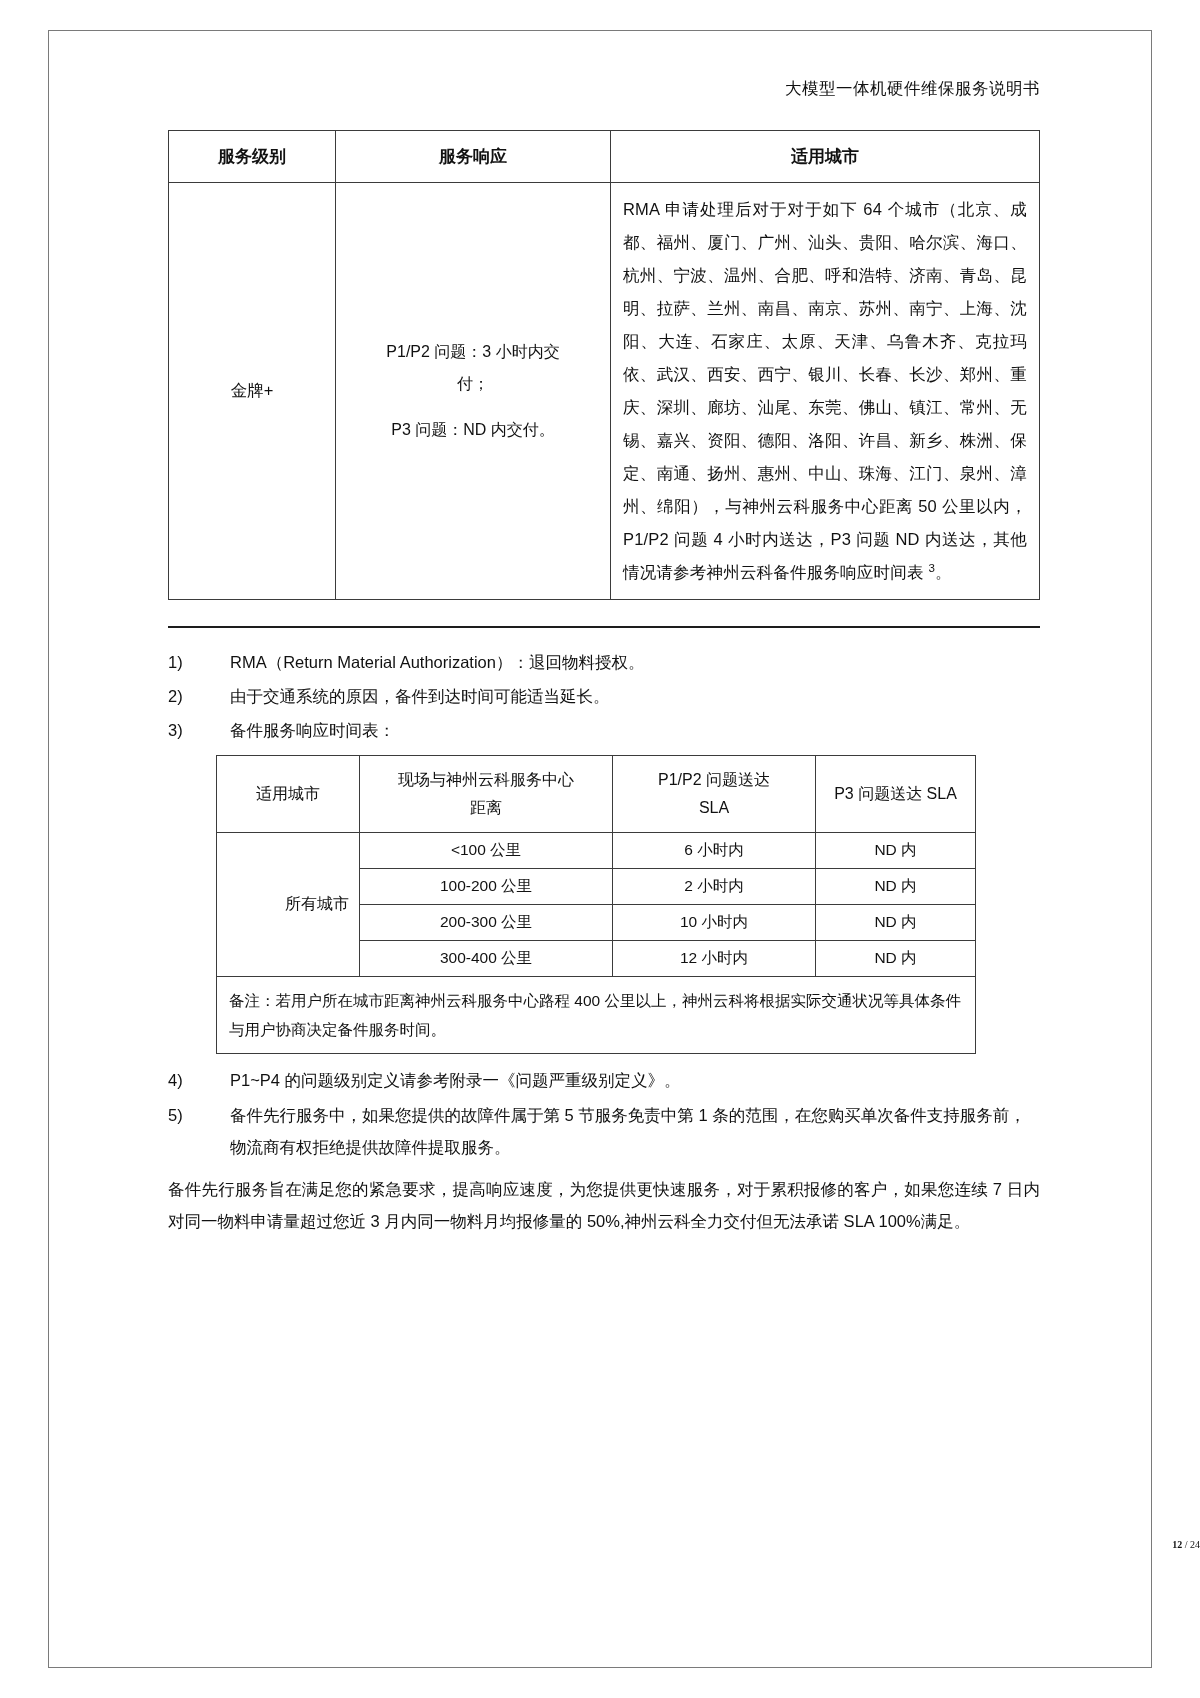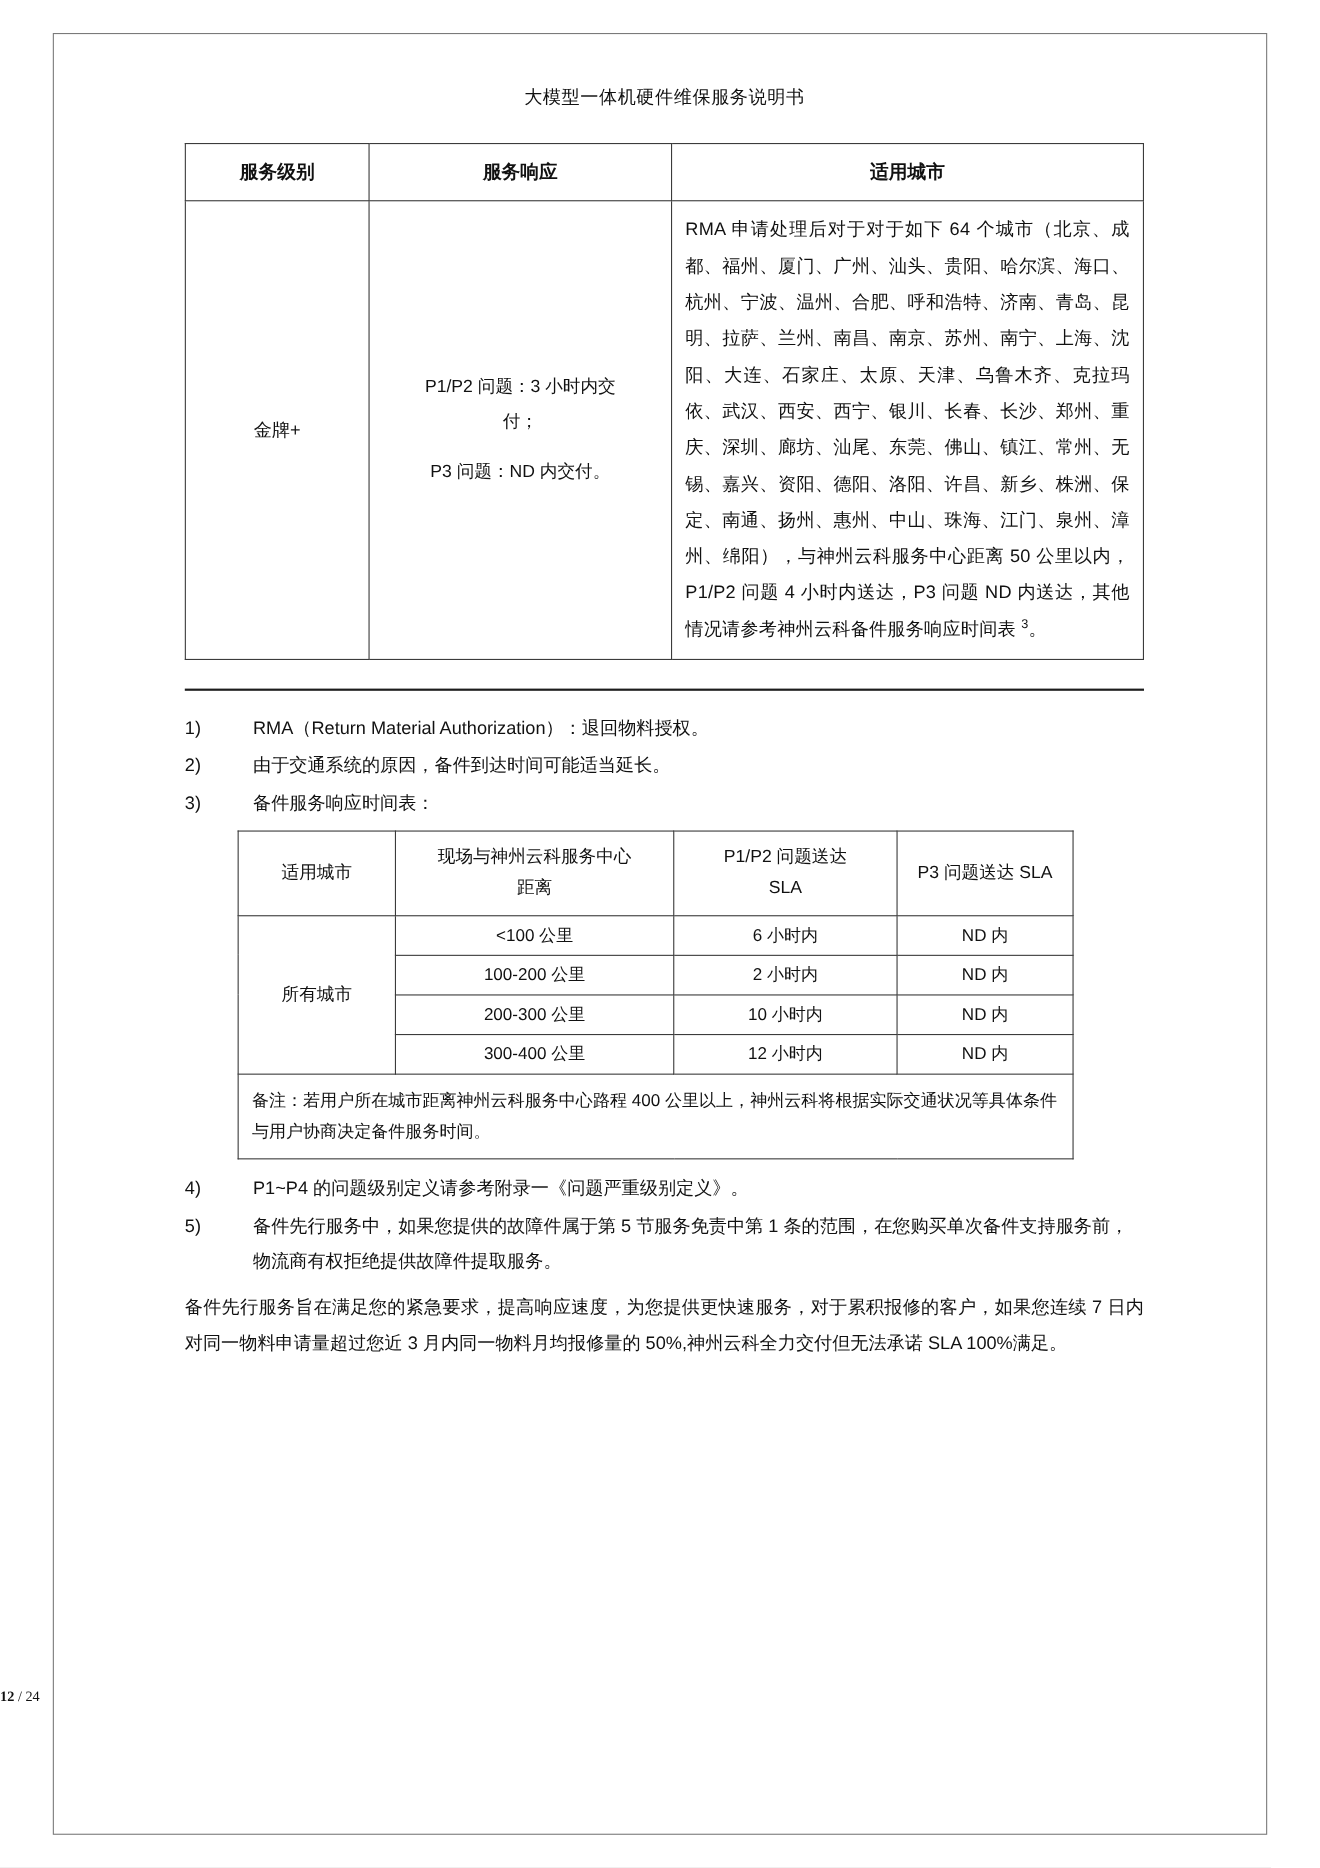--- a/index.html
+++ b/index.html
@@ -29,21 +29,21 @@
     box-sizing: border-box;
     pointer-events: none;
   }
   .content {
     position: absolute;
     left: 168px;
     top: 78px;
     width: 872px;
   }
   .header-line {
-    text-align: center;
+    text-align: right;
     font-family: "Liberation Serif", serif;
     font-size: 16.5px;
     color: #111;
     letter-spacing: 0.5px;
     margin-bottom: 30px;
   }
 
   
   table.svc {
     width: 100%;
@@ -132,21 +132,21 @@
     padding: 7px 10px;
   }
   table.sla thead th {
     text-align: center;
     font-weight: normal;
     font-size: 16px;
     line-height: 1.75;
     padding: 10px 6px;
   }
   table.sla td.allcities {
-    text-align: center;
+    text-align: right;
     vertical-align: middle;
     font-size: 16px;
   }
   table.sla td.body {
     text-align: center;
     font-size: 15.5px;
   }
   table.sla td.remark {
     text-align: left;
     line-height: 1.9;
@@ -161,23 +161,23 @@
     margin: 10px 0 0 0;
     text-align: justify;
     text-align-last: left;
   }
 
   .pagenum {
     position: absolute;
     left: 0;
     right: 0;
     bottom: 148px;
-    text-align: left;
+    text-align: right;
     font-family: "Liberation Serif", serif;
-    font-size: 13px;
+    font-size: 10px;
     color: #111;
   }
   .pagenum b { font-weight: bold; }
   sup { font-size: 0.7em; }
 </style>
 </head>
 <body>
 
 <div class="page">
   <div class="page-border"></div>

